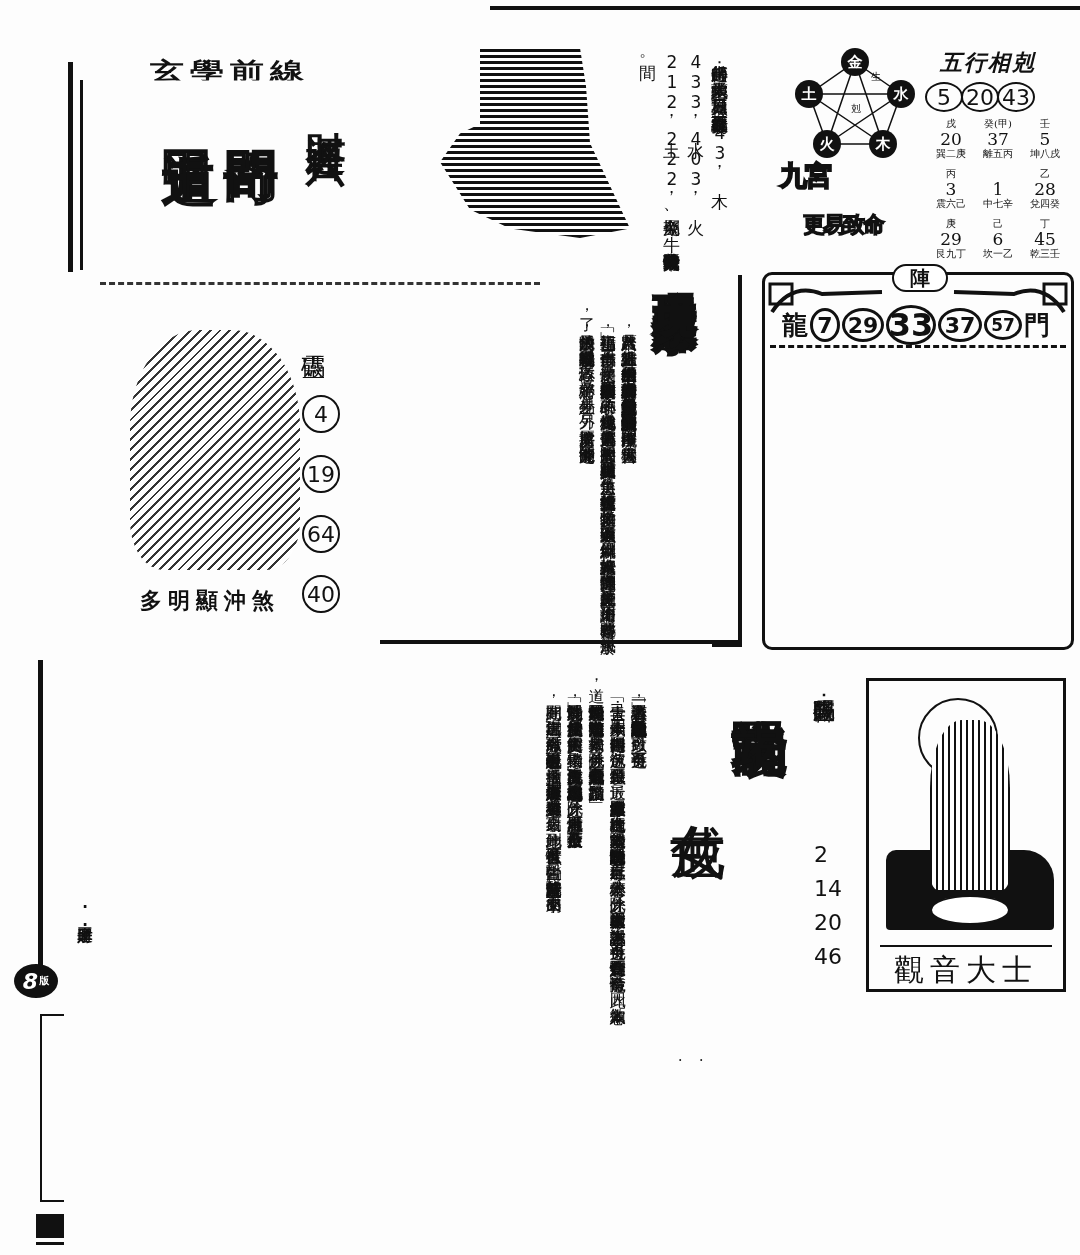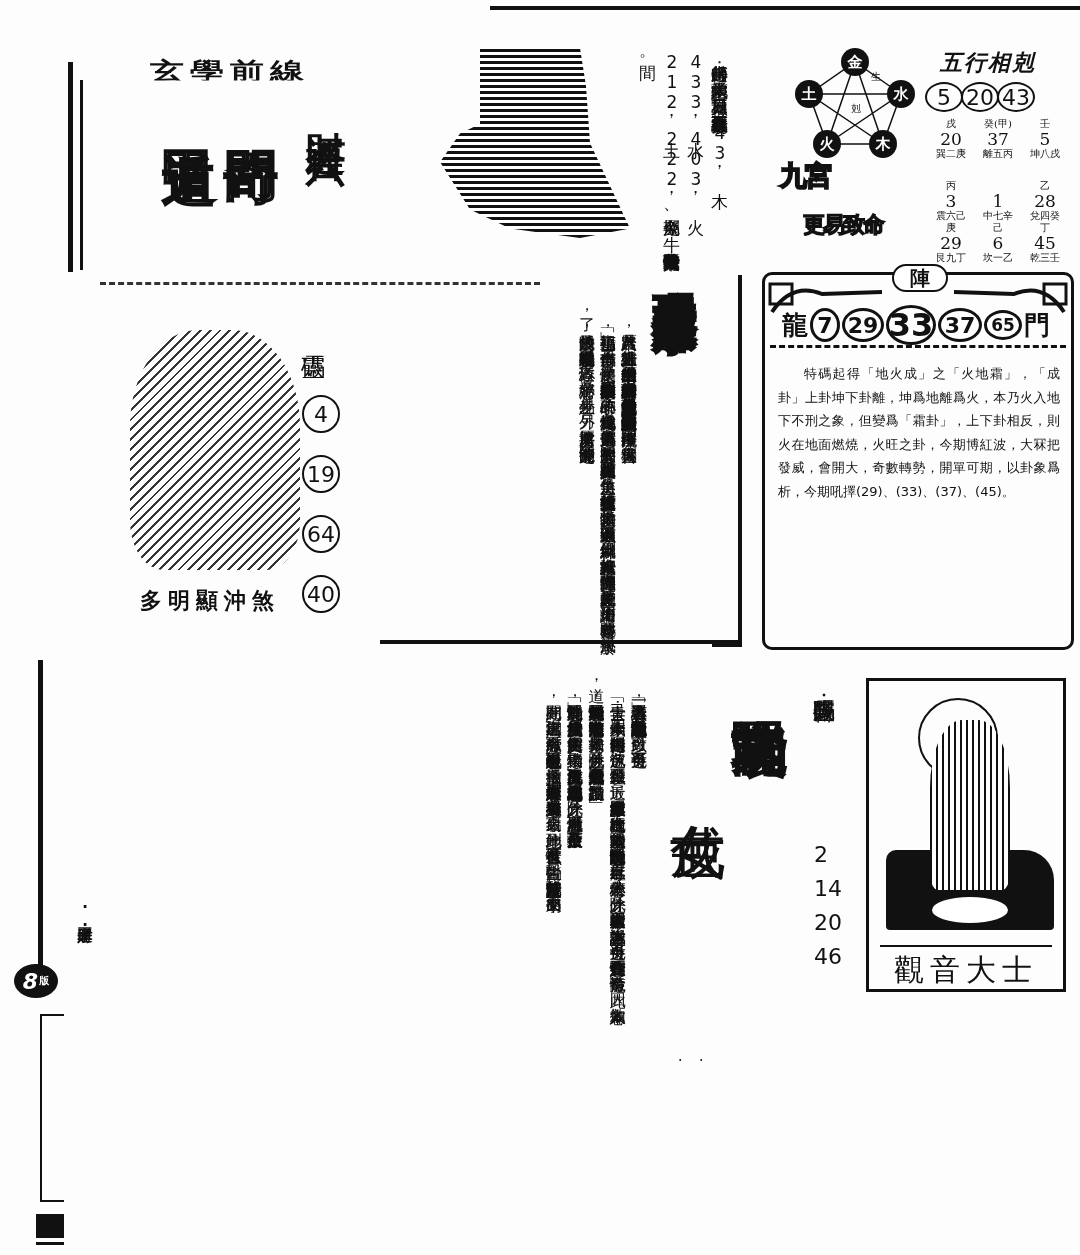--- a/index.html
+++ b/index.html
@@ -144,38 +144,38 @@
     <div class="grow gsm">
         <span>戌</span>
         <span>癸(甲)</span>
         <span>壬</span>
       </div>
     <div class="grow gnum">
         <span>20</span>
         <span>37</span>
         <span>5</span>
       </div>
-    <div class="grow gsm" style="margin-bottom:20px">
+    <div class="grow gsm" style="margin-bottom:8px">
         <span>巽二庚</span>
         <span>離五丙</span>
         <span>坤八戌</span>
       </div>
   </div>
   <div>
     <div class="grow gsm">
         <span>丙</span>
         <span></span>
         <span>乙</span>
       </div>
     <div class="grow gnum">
         <span>3</span>
         <span>1</span>
         <span>28</span>
       </div>
-    <div class="grow gsm" style="">
+    <div class="grow gsm" style="margin-bottom:8px">
         <span>震六己</span>
         <span>中七辛</span>
         <span>兌四癸</span>
       </div>
   </div>
   <div>
     <div class="grow gsm">
         <span>庚</span>
         <span>己</span>
         <span>丁</span>
@@ -200,26 +200,25 @@
   <rect x="8" y="12" width="22" height="20" fill="none" stroke="#111" stroke-width="3"></rect>
   <rect x="282" y="12" width="22" height="20" fill="none" stroke="#111" stroke-width="3"></rect>
 </svg>
 <div class="abs" id="zhen">陣</div>
 <div class="abs" id="dragon-row">
   <span class="lbl">龍</span>
   <span class="circ" style="width:30px">7</span>
   <span class="circ" style="width:42px">29</span>
   <span class="circ" style="width:50px;height:40px;font-size:32px">33</span>
   <span class="circ" style="width:44px">37</span>
-  <span class="circ" style="width:38px;height:30px;font-size:17px">65</span>
+  <span class="circ" style="width:38px;height:30px;font-size:17px">57</span>
   <span class="lbl">門</span>
 </div>
 <div class="abs" id="dragon-rule"></div>
 <div class="abs" id="dragon-text">
-  <p>特碼起得「地火成」之「火地霜」，「成卦」上卦坤下卦離，坤爲地離爲火，本乃火入地下不刑之象，但變爲「霜卦」，上下卦相反，則火在地面燃燒，火旺之卦，今期博紅波，大冧把發威，會開大，奇數轉勢，開單可期，以卦象爲析，今期吼擇(29)、(33)、(37)、(45)。</p>
 </div>
 
 <div class="abs" id="dash-row"></div>
 <div class="abs" id="preg-frame"></div>
 <div class="abs" id="preg-title">孕婦須留意家居環境</div>
 <div class="abs" id="preg-body">
   <p>踏入農曆八月，結婚人數直線上升，預料十個月后的出生率大增，有心理準備養育子女的新婚夫婦，應在度完蜜月后就要留意家居安全環境（包括沖煞），事實上不少孕婦因家居環境不佳（多明顯沖煞）而致精神不佳，因躍撞事件流產，實爲極大傷害。</p>
   <p>福華街「福姐」，你自言已三十二歲，是初次懷孕，因家住要上落樓梯的舊唐樓四樓，的確要小心，爲免樓梯燈熄滅，自備電筒上落屬必要，從寄來的房間照片，明顯見床頭被吊柜尖對正，這是尖角煞，宜作遮擋或將吊柜拆走，又睡房太多雜物，以致通道不太明顯，一日絆倒就麻煩，宜請家人好好執拾，保持一條寬闊的通道，至於床尾的直身鏡，不論用途如何，都要即時移走，於風水學了，鏡子放於睡房內，被視爲「嚴重影響睡眠安寧，道致心悸」，孕婦心驚驚，易生意外，另外，房窗厚簾遮擋，沖煞不能等閒視之。</p>
 </div>
 <div class="abs" id="preg-bottom"></div>

